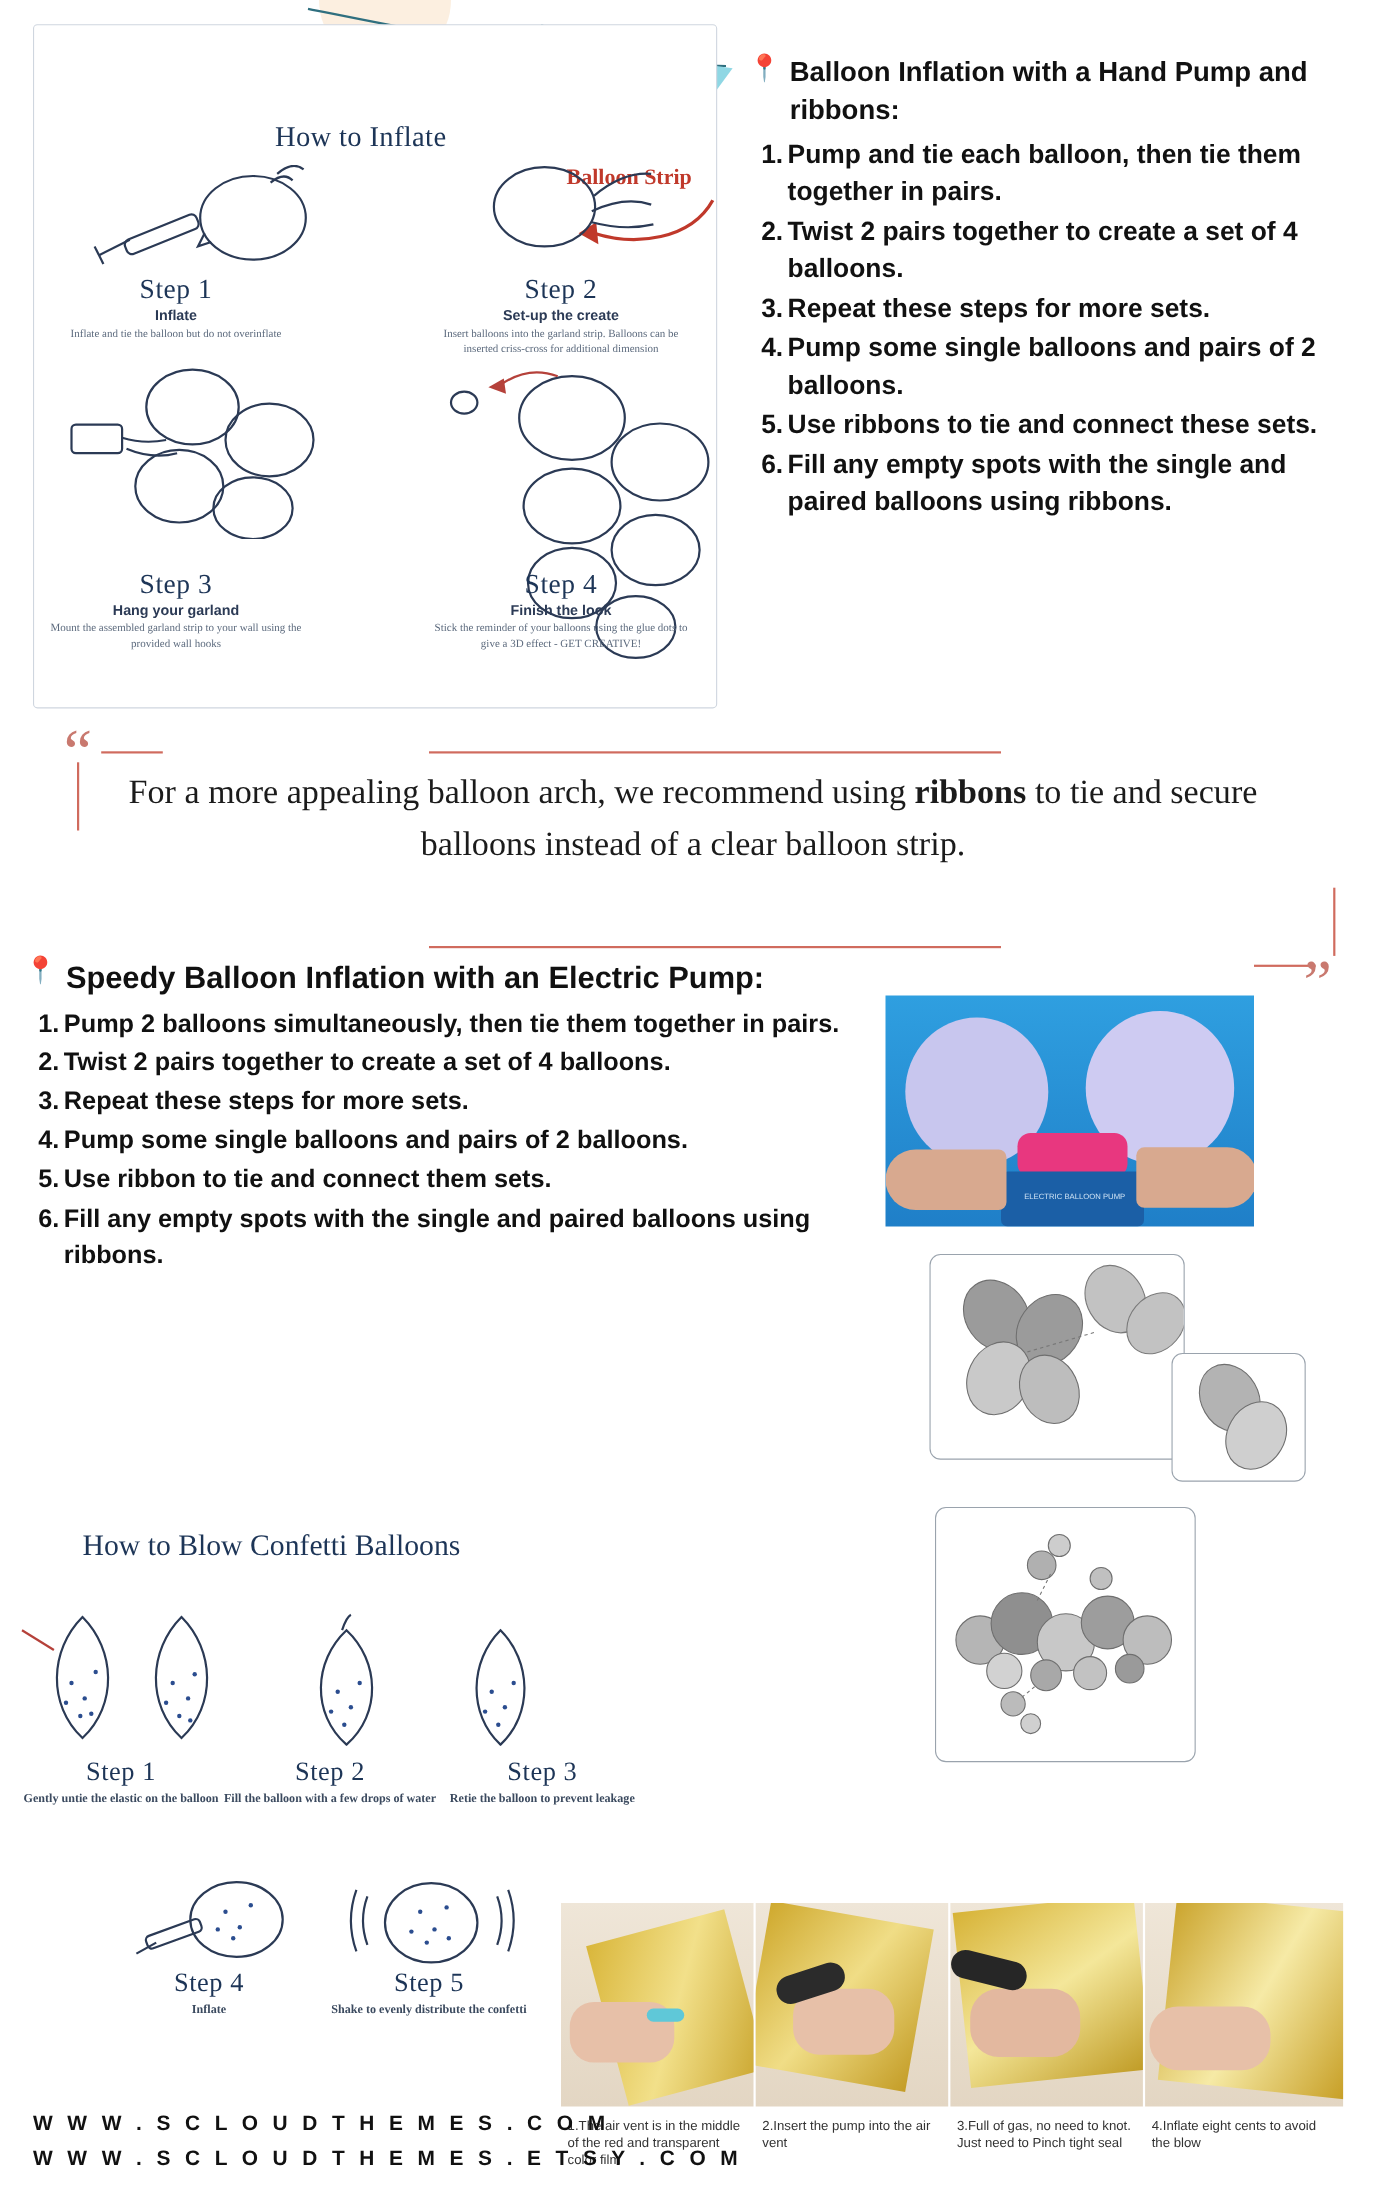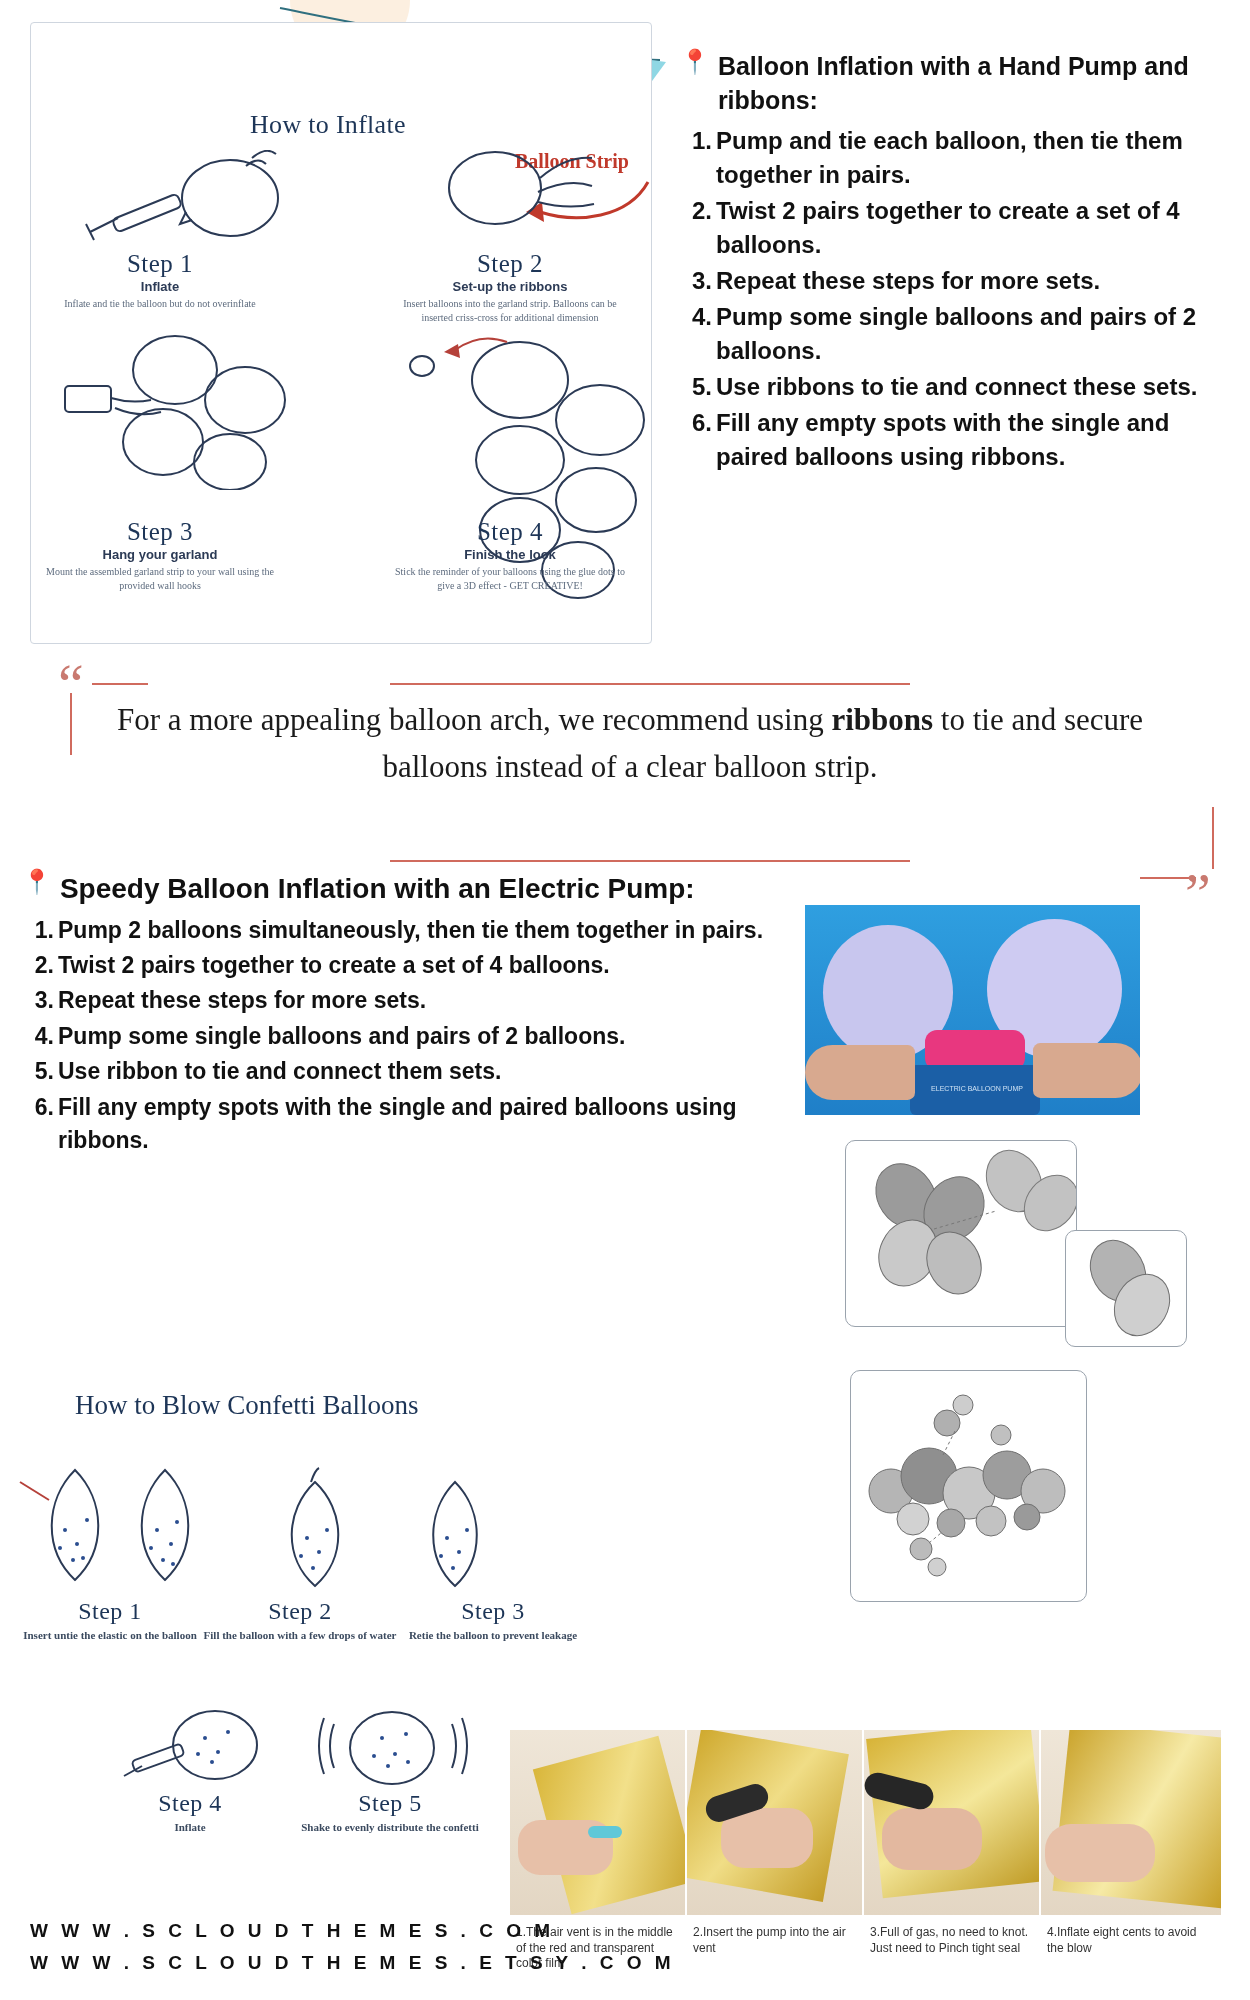--- a/index.html
+++ b/index.html
@@ -208,21 +208,21 @@
       <polygon points="58,14 44,22 60,28" fill="#b5413a"></polygon>
     </svg>
 
     <div class="step-block" style="left:40px;top:250px;">
       <div class="step-name">Step 1</div>
       <div class="step-sub">Inflate</div>
       <div class="step-desc">Inflate and tie the balloon but do not overinflate</div>
     </div>
     <div class="step-block" style="left:390px;top:250px;">
       <div class="step-name">Step 2</div>
-      <div class="step-sub">Set-up the ribbons</div>
+      <div class="step-sub">Set-up the create</div>
       <div class="step-desc">Insert balloons into the garland strip. Balloons can be inserted criss-cross for additional dimension</div>
     </div>
     <div class="step-block" style="left:40px;top:518px;">
       <div class="step-name">Step 3</div>
       <div class="step-sub">Hang your garland</div>
       <div class="step-desc">Mount the assembled garland strip to your wall using the provided wall hooks</div>
     </div>
     <div class="step-block" style="left:390px;top:518px;">
       <div class="step-name">Step 4</div>
       <div class="step-sub">Finish the look</div>
@@ -363,21 +363,21 @@
       <circle cx="432" cy="78" r="2"></circle>
         <circle cx="444" cy="92" r="2"></circle>
         <circle cx="452" cy="70" r="2"></circle>
       <circle cx="438" cy="108" r="2"></circle>
         <circle cx="426" cy="96" r="2"></circle>
     </g>
   </svg>
 
   <div class="cstep" style="left:10px;top:1598px;">
     <div class="step-name">Step 1</div>
-    <div class="step-desc">Insert untie the elastic on the balloon</div>
+    <div class="step-desc">Gently untie the elastic on the balloon</div>
   </div>
   <div class="cstep" style="left:200px;top:1598px;">
     <div class="step-name">Step 2</div>
     <div class="step-desc">Fill the balloon with a few drops of water</div>
   </div>
   <div class="cstep" style="left:393px;top:1598px;">
     <div class="step-name">Step 3</div>
     <div class="step-desc">Retie the balloon to prevent leakage</div>
   </div>
 

